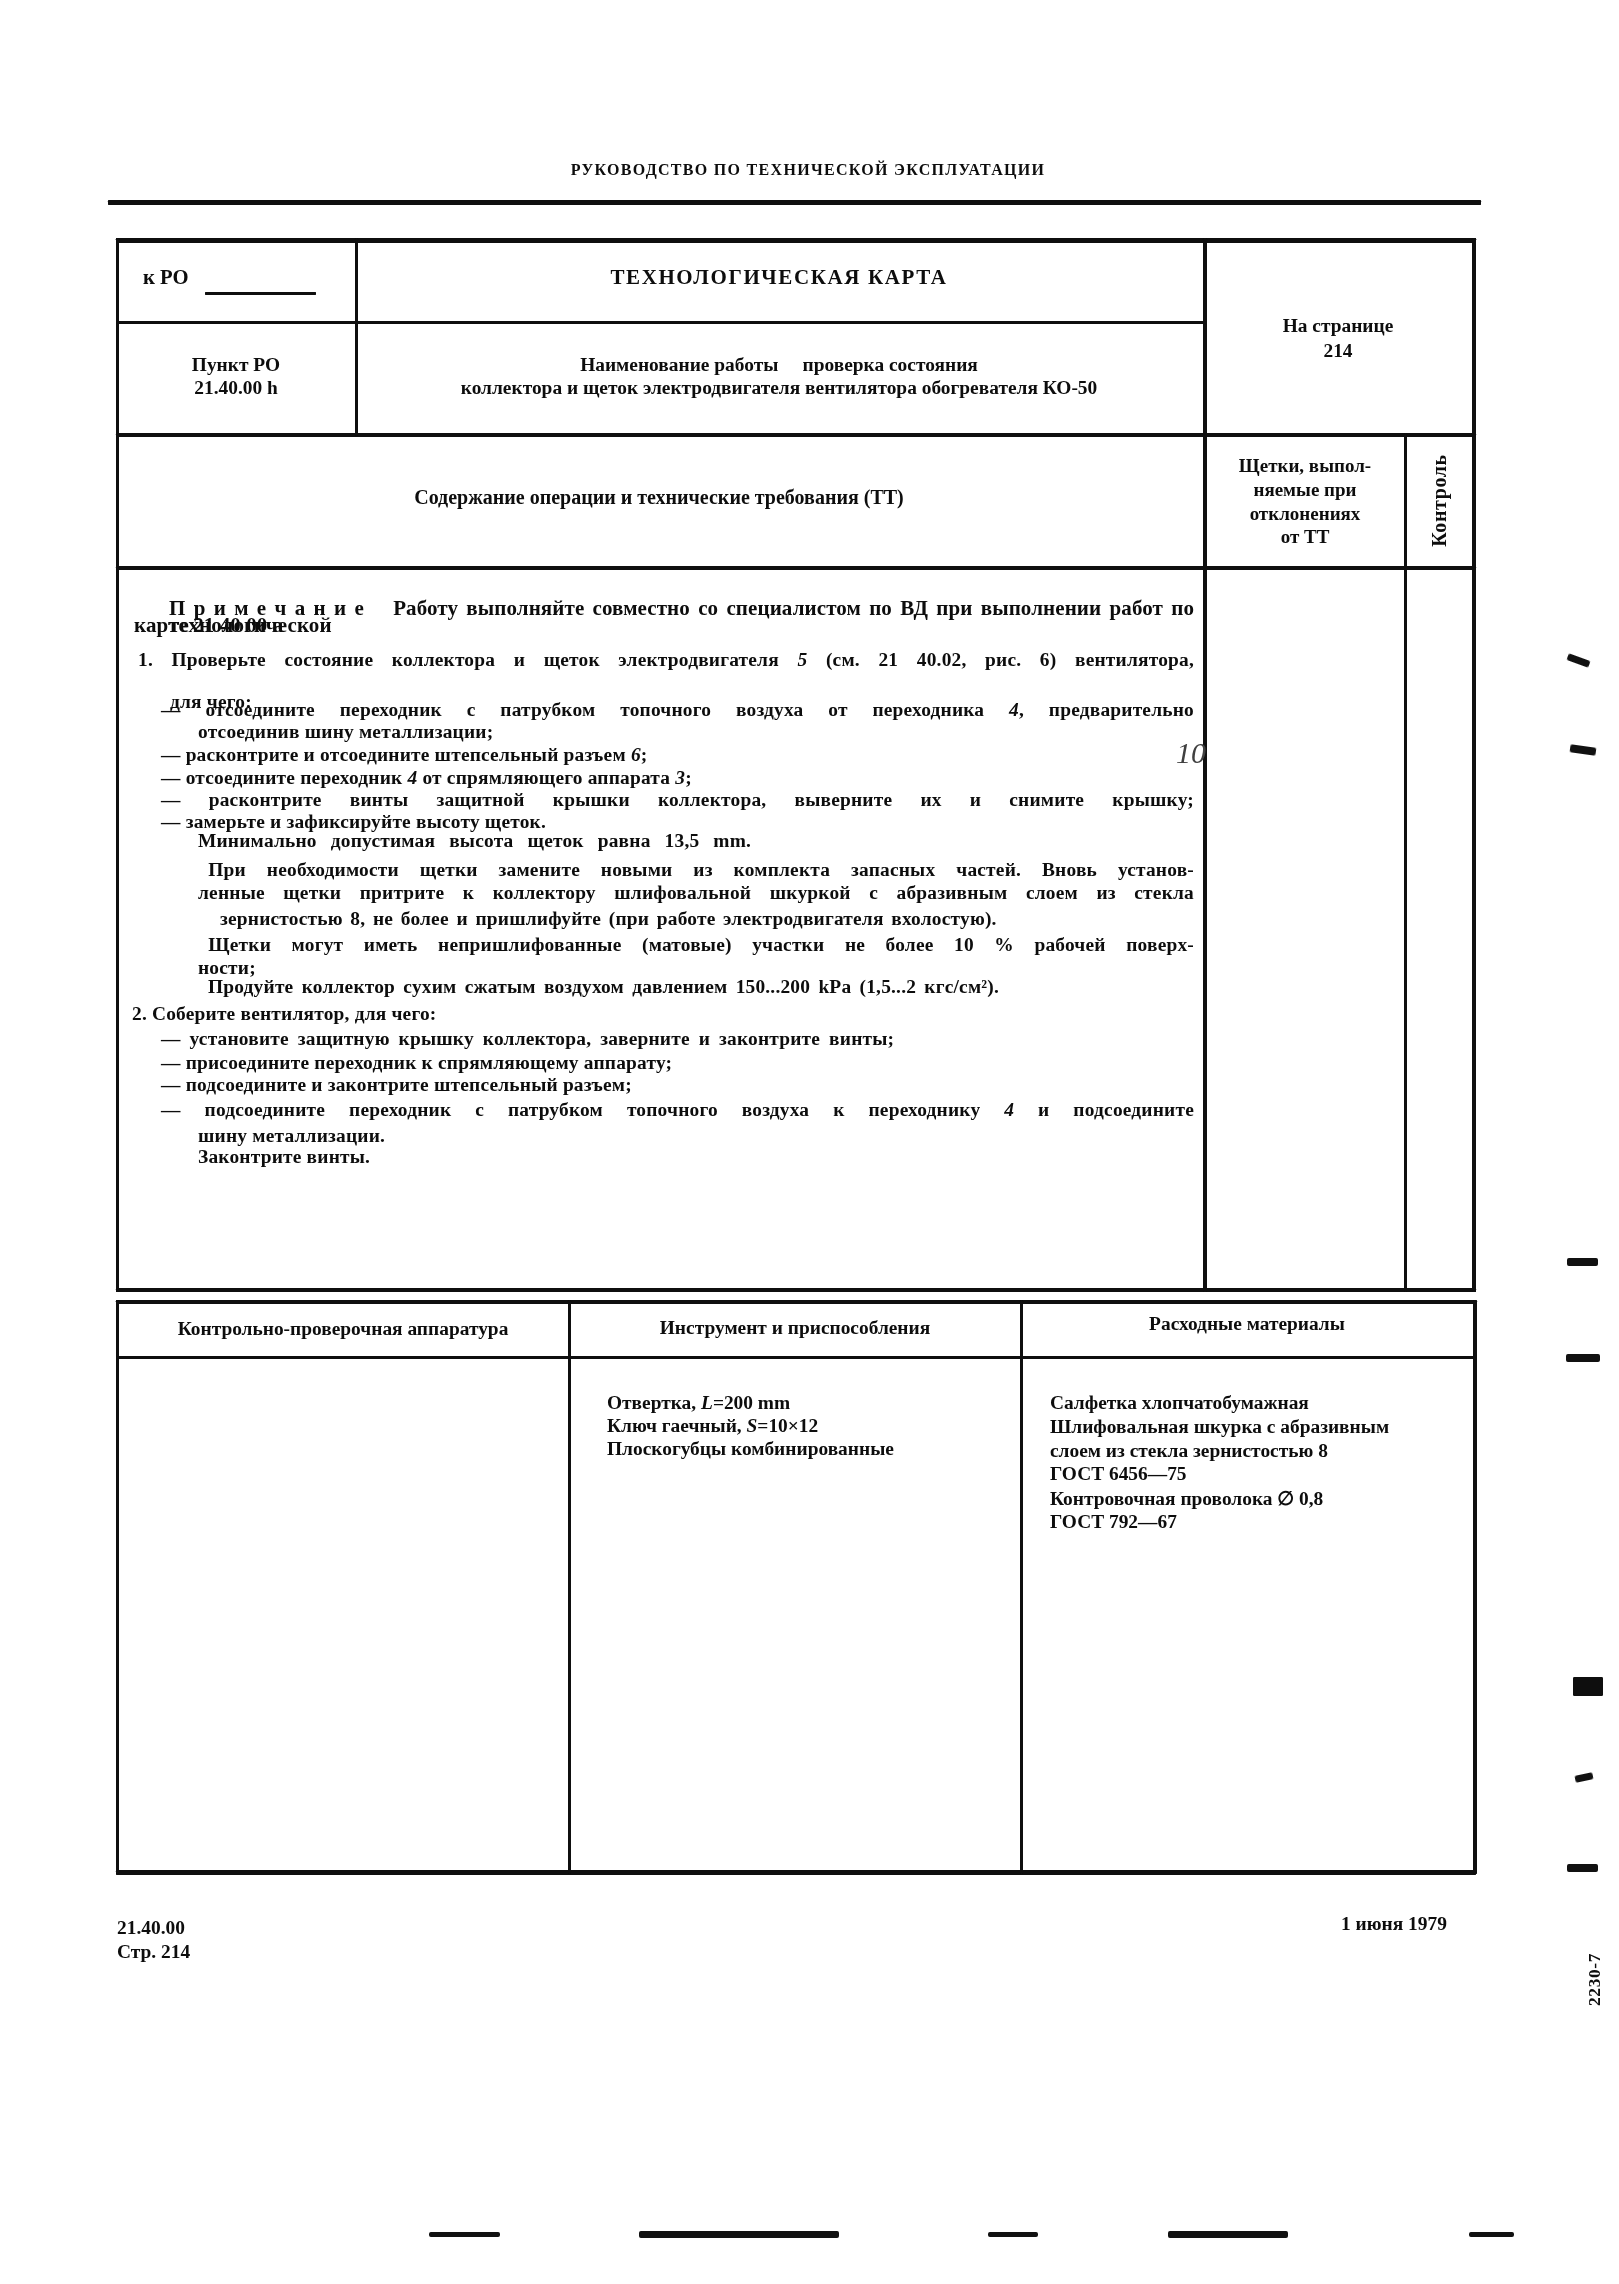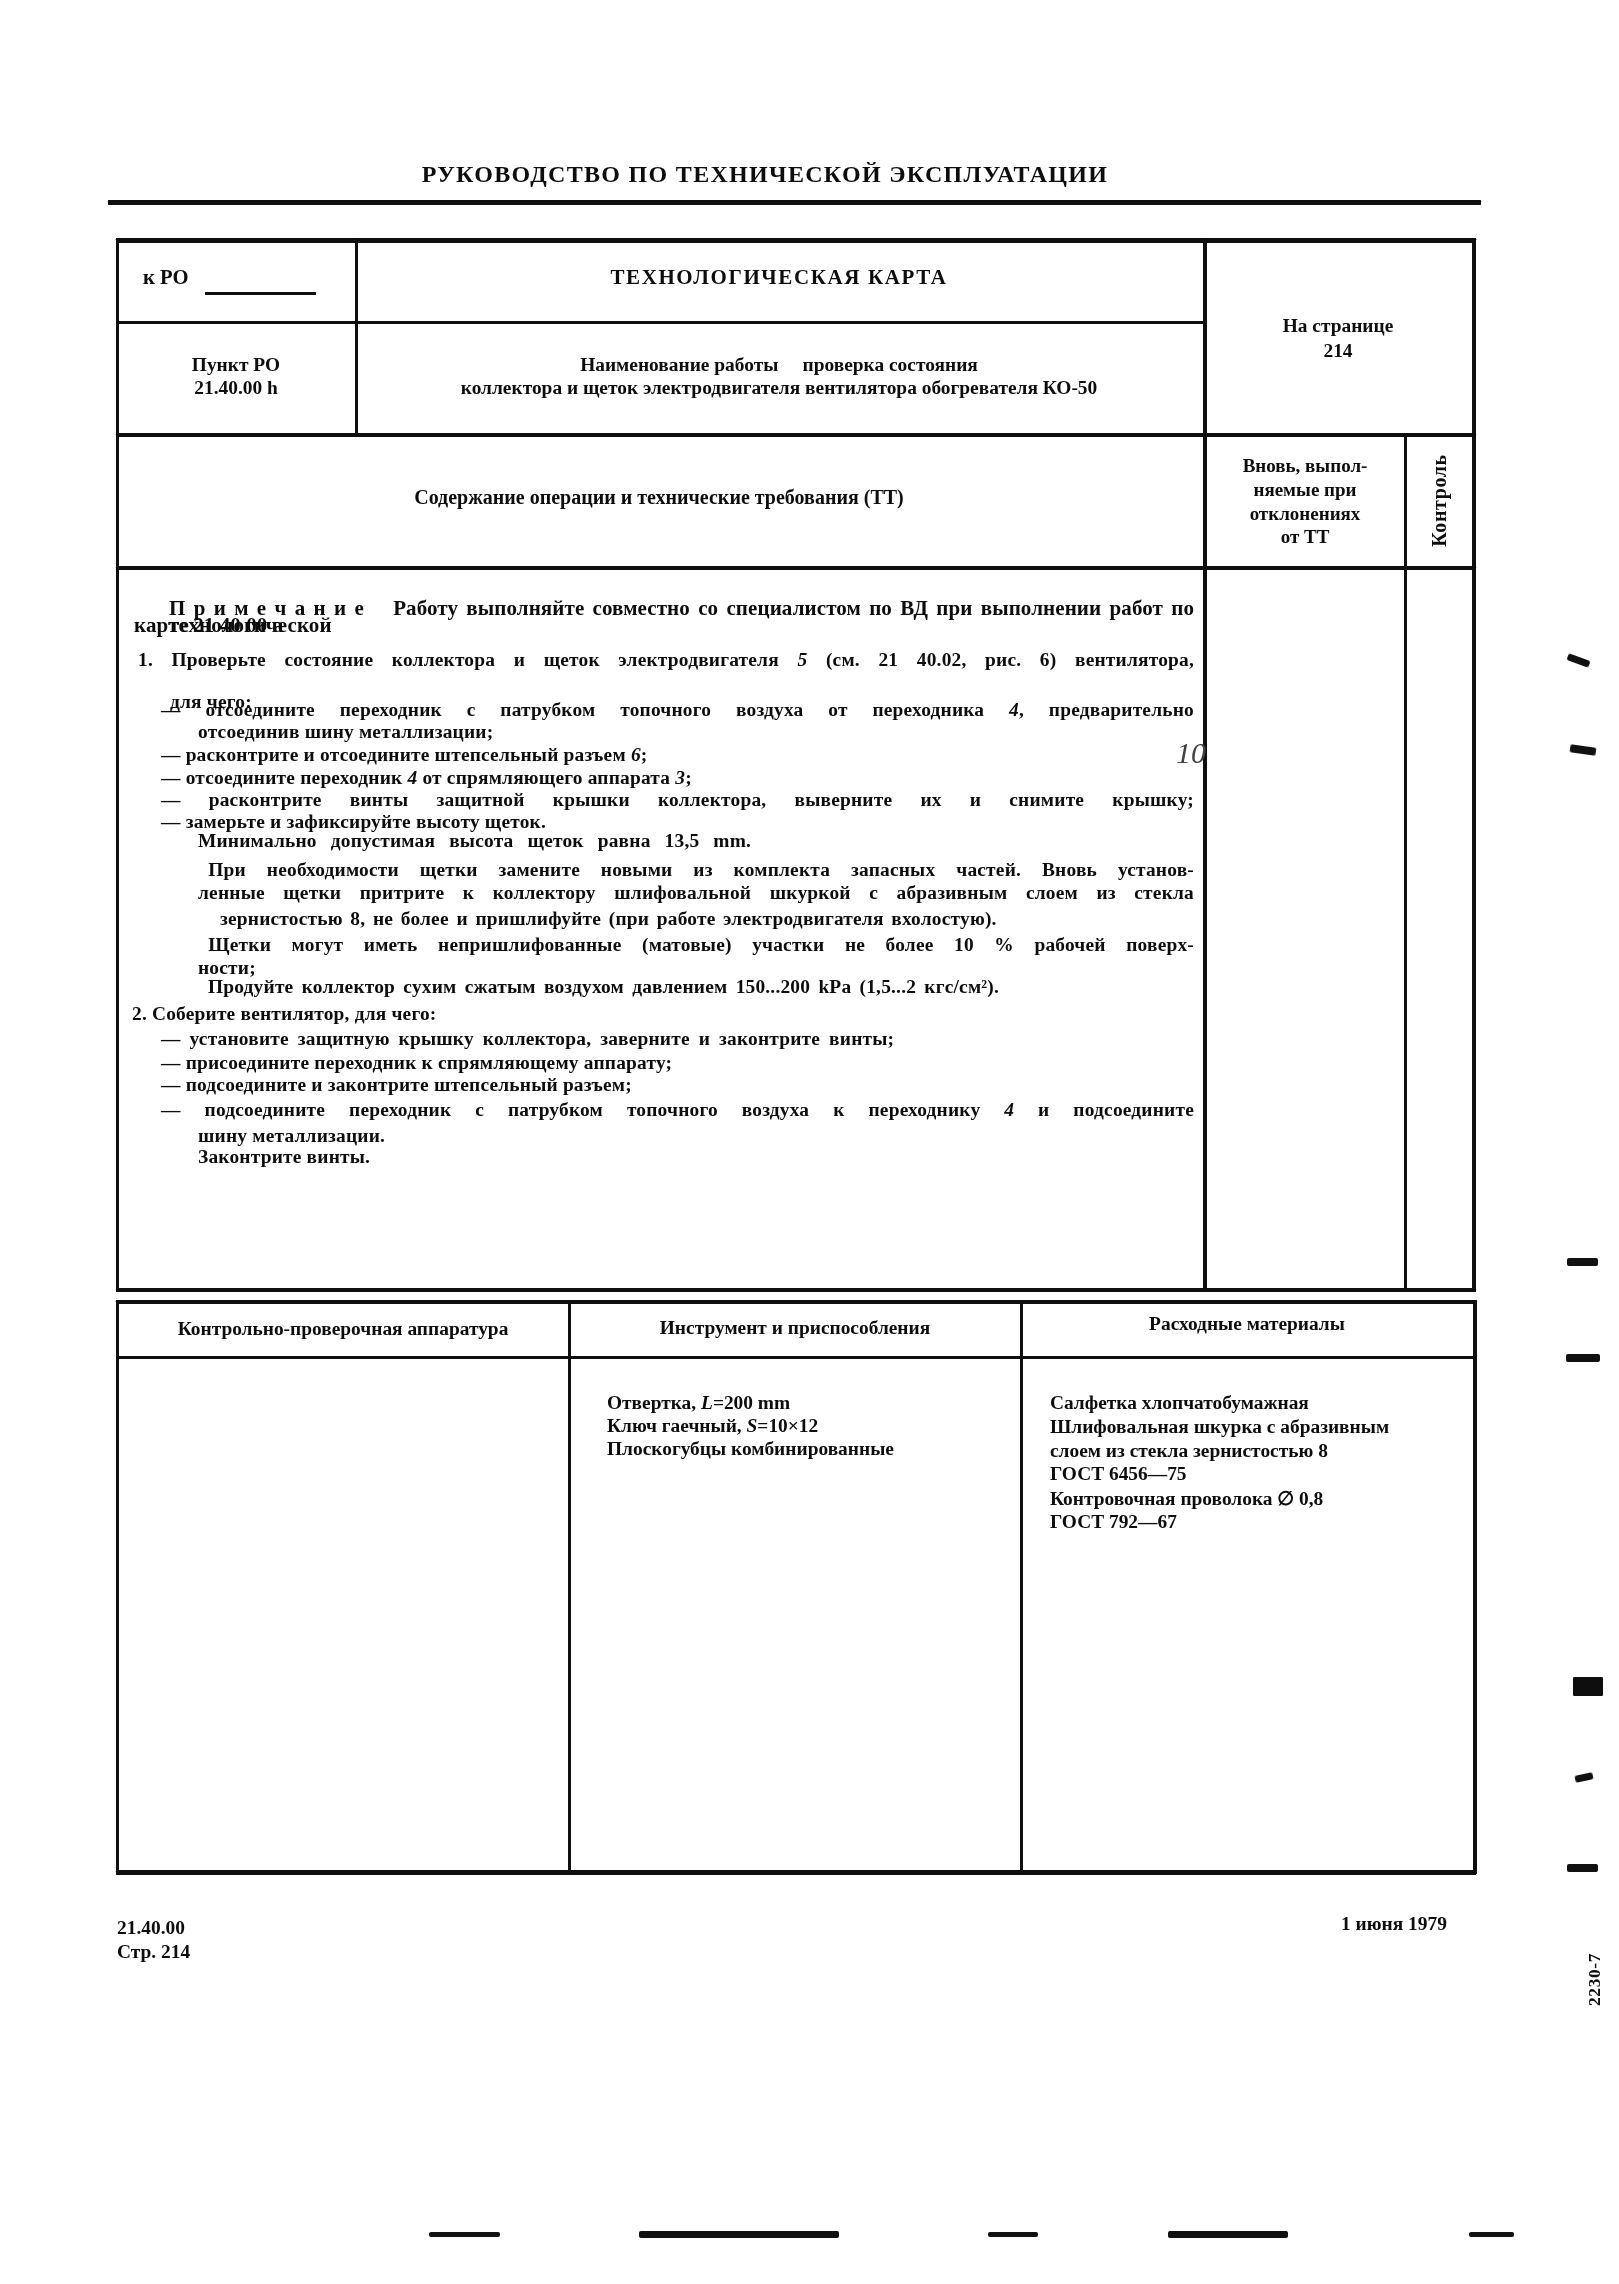--- a/index.html
+++ b/index.html
@@ -34,21 +34,21 @@
     transform-origin:center center;
     white-space:nowrap;
   }
   .smudge{position:absolute;background:#111;border-radius:1.9px;filter:blur(0.3px);}
 </style>
 </head>
 <body>
 
 <div class="page">
 
-  <div class="t b ctr" style="left:765px;top:161px;font-size:24px;letter-spacing:1.3px;">РУКОВОДСТВО ПО ТЕХНИЧЕСКОЙ ЭКСПЛУАТАЦИИ</div>
+  <div class="t b ctr" style="left:808px;top:161px;font-size:16px;letter-spacing:1.3px;">РУКОВОДСТВО ПО ТЕХНИЧЕСКОЙ ЭКСПЛУАТАЦИИ</div>
 
   <div class="hl" style="left:108px;top:200px;width:1373px;height:4.5px;"></div>
 
   <div class="hl" style="left:116px;top:238px;width:1360px;height:5.2px;"></div>
   <div class="hl" style="left:116px;top:321px;width:1091px;height:3.2px;"></div>
   <div class="hl" style="left:116px;top:433px;width:1360px;height:3.9px;"></div>
   <div class="hl" style="left:116px;top:566px;width:1360px;height:3.9px;"></div>
   <div class="hl" style="left:116px;top:1288px;width:1360px;height:3.9px;"></div>
   <div class="vl" style="left:116px;top:238px;width:3.2px;height:1054px;"></div>
   <div class="vl" style="left:355px;top:238px;width:2.6px;height:198px;"></div>
@@ -65,21 +65,21 @@
   <div class="t b ctr" style="left:236px;top:377px;font-size:19.4px;">21.40.00 h</div>
 
   <div class="t b ctr" style="left:779px;top:354px;font-size:19.4px;">Наименование работы  проверка состояния</div>
   <div class="t b ctr" style="left:779px;top:377px;font-size:19.4px;">коллектора и щеток электродвигателя вентилятора обогревателя КО-50</div>
 
   <div class="t b ctr" style="left:1338px;top:315px;font-size:19.4px;">На странице</div>
   <div class="t b ctr" style="left:1338px;top:340px;font-size:19.4px;">214</div>
 
   <div class="t b ctr" style="left:659px;top:486px;font-size:20px;">Содержание операции и технические требования (ТТ)</div>
 
-  <div class="t small-hdr ctr" style="left:1305px;top:454px;">Вновь, выпол-</div>
+  <div class="t small-hdr ctr" style="left:1305px;top:454px;">Щетки, выпол-</div>
   <div class="t small-hdr ctr" style="left:1305px;top:478px;">няемые при</div>
   <div class="t small-hdr ctr" style="left:1305px;top:502px;">отклонениях</div>
   <div class="t small-hdr ctr" style="left:1305px;top:525px;">от ТТ</div>
 
   <div class="vertical b" style="left:1391px;top:489px;width:97px;text-align:center;font-size:20px;letter-spacing:0.6px;">Контроль</div>
 
   <div class="bl note j" style="left:169px;top:600px;width:1025px;">П р и м е ч а н и е  Работу выполняйте совместно со специалистом по ВД при выполнении работ по технологической</div>
   <div class="bl note nw" style="left:134px;top:617px;">карте 21 40 00 а</div>
 
   <div class="bl j" style="left:138px;top:649px;width:1056px;">1. Проверьте состояние коллектора и щеток электродвигателя <span class="it">5</span> (см. 21 40.02, рис. 6) вентилятора,</div>

